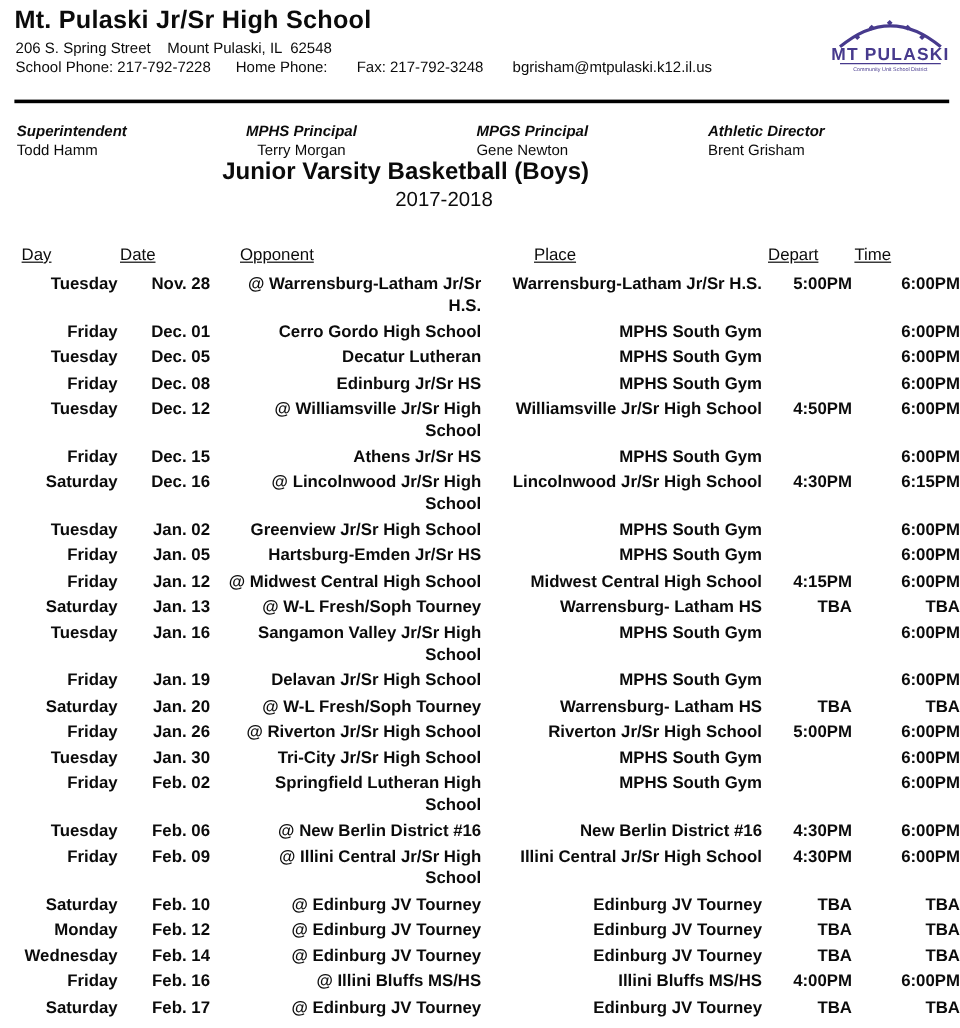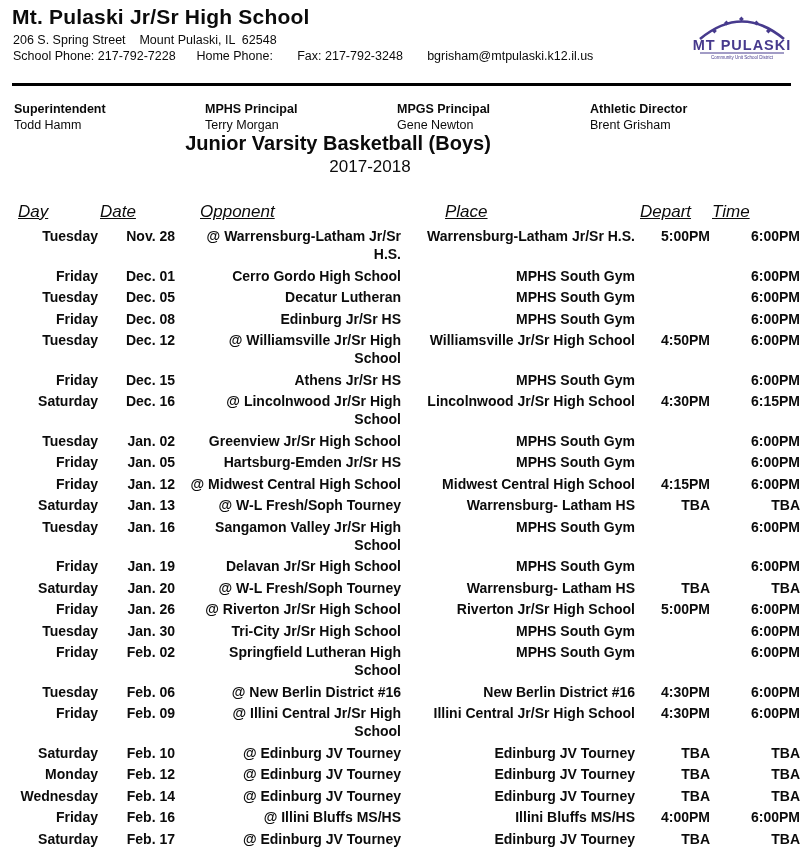--- a/index.html
+++ b/index.html
@@ -9,29 +9,29 @@
     font-family:"Liberation Sans", sans-serif; color:#0b0b0b;
   }
   
   .school-name { position:absolute; left:12px; top:5px; font-size:21px; font-weight:700; letter-spacing:.2px; }
   .address-line { position:absolute; left:13px; top:33px; font-size:12.5px; white-space:pre-wrap; }
   .contact-line { position:absolute; left:13px; top:49px; font-size:12.5px; white-space:pre-wrap; }
   .logo { position:absolute; top:6px; right:6px; width:104px; text-align:center; }
   .rule { position:absolute; left:12px; top:83px; width:779px; height:3px; background:#000; }
   
   .staff-col { position:absolute; top:101px; font-size:12.5px; line-height:16px; }
-  .staff-col .t { font-weight:700; }
-  .staff-0 { left:14px; } .staff-1 { left:205px; } .staff-2 { left:397px; } .staff-3 { left:590px; }
+  .staff-col .t { font-weight:700;font-style:italic; }
+  .staff-0 { left:14px; } .staff-1 { left:205px;text-align:center; } .staff-2 { left:397px; } .staff-3 { left:590px; }
   
   .event-title  { position:absolute; top:132px; left:0; width:676px; text-align:center; font-size:20px; font-weight:700; }
   .event-season { position:absolute; top:157px; left:0; width:740px; text-align:center; font-size:17px; }
   
   .sched { position:absolute; top:203px; left:14px; width:786px; }
   .grid6 { display:grid; grid-template-columns:84px 77px 232px 228px 75px 90px; }
-  .thead { font-size:17px; margin-bottom:6px; line-height:18px;font-style:italic; }
+  .thead { font-size:14px; margin-bottom:6px; line-height:18px; }
   .thead .h { text-decoration:underline; }
   .h-day{padding-left:4px;} .h-date{padding-left:2px;} .h-opponent{padding-left:25px;}
   .h-place{padding-left:38px;} .h-depart{padding-left:5px;} .h-time{padding-left:2px;}
   .trow { font-size:14px; font-weight:700; line-height:18px; margin-bottom:3.5px;text-align:right; }
   .col-opponent { white-space:pre-line; padding-right:6px; }
   .col-place { white-space:nowrap; }
 </style>
 </head>
 <body>
 

